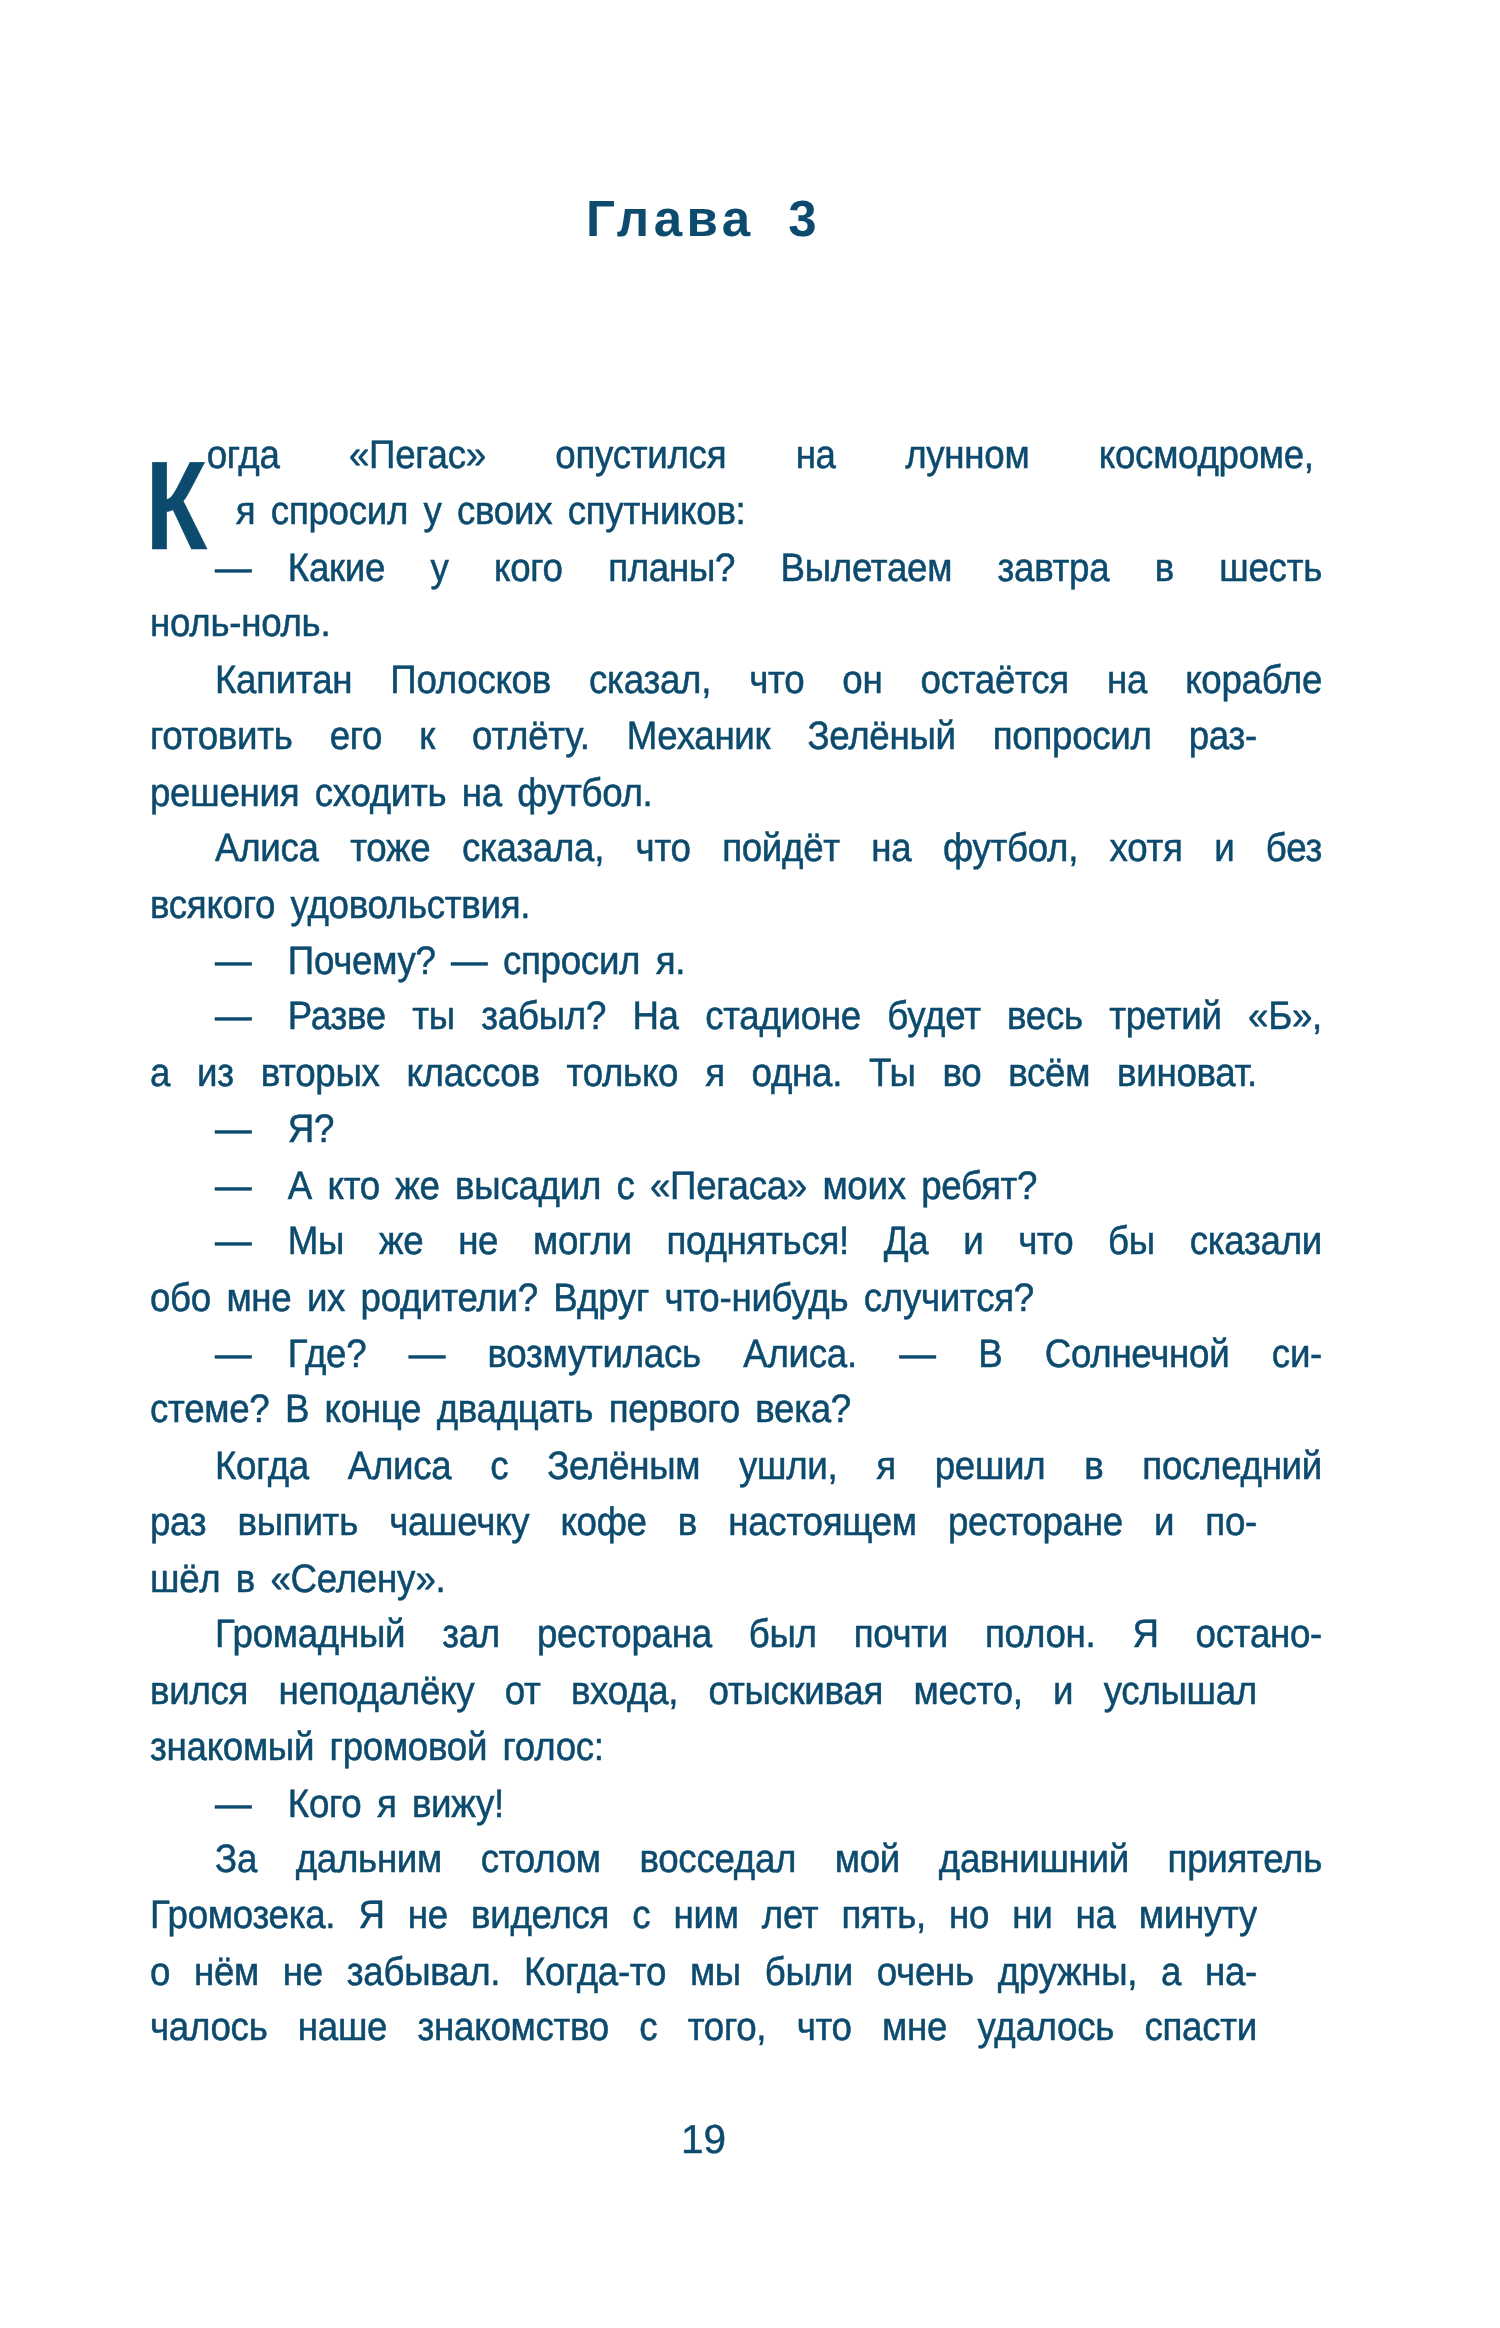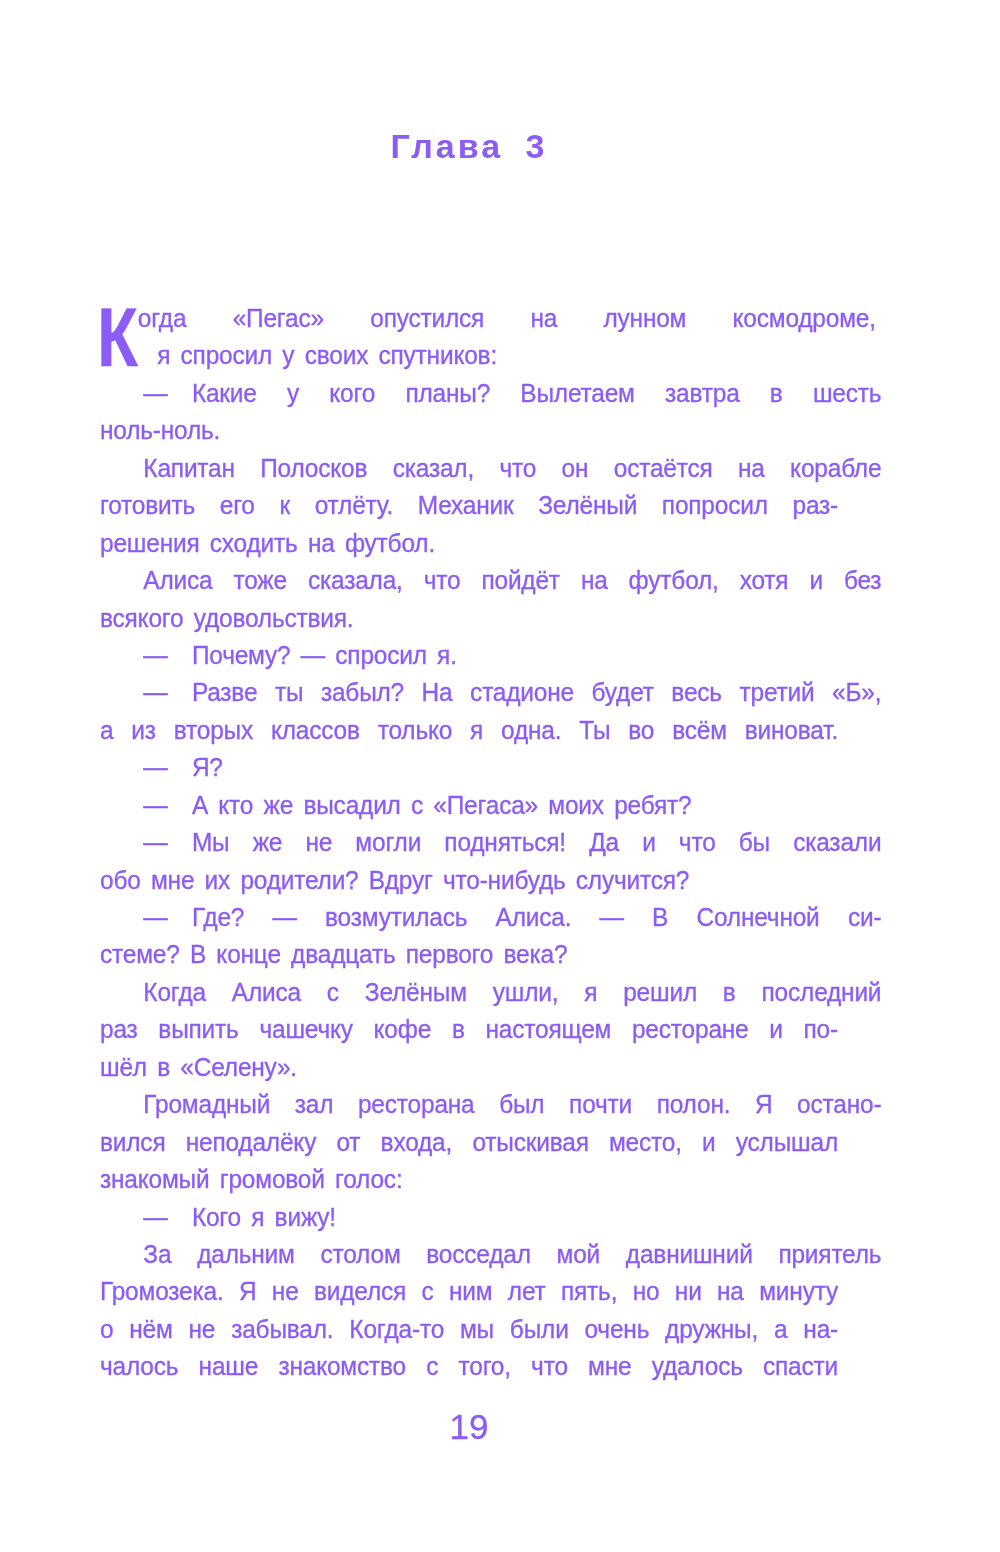--- a/index.html
+++ b/index.html
@@ -1,21 +1,21 @@
 <!DOCTYPE html>
 <html><head>
 <meta charset="utf-8">
 <style>
   html, body { margin: 0; padding: 0; background: #ffffff; }
   .page {
     position: relative;
     width: 920px;
     height: 1552px;
     background: #ffffff;
-    color: #8b5cf6;
+    color: #0c4a6e;
     font-family: "Liberation Sans", "DejaVu Sans", sans-serif;
     overflow: hidden;
   }
   
   .chapter {
     position: absolute;
     left: 100px;
     top: 122px;
     width: 738px;
     text-align: center;
@@ -38,21 +38,21 @@
     line-height: 84px;
     font-weight: bold;
     transform: scaleX(0.80);
     transform-origin: 0 0;
     -webkit-text-stroke: 0.3px currentColor;
   }
   
   .body-lines {
     position: absolute;
     left: 100px;
-    top: 300px;
+    top: 285px;
     width: 738px;
   }
   .line {
     width: 800px;
     height: 37.45px;
     transform: scaleX(0.9225);     
     transform-origin: 0 0;
     font-size: 26.5px;
     line-height: 37.45px;
     letter-spacing: -0.2px;
@@ -65,21 +65,21 @@
   .line.ind { padding-left: 47px; }  
   .line.dc1 { padding-left: 41px; }  
   .line.dc2 { padding-left: 62px; }  
   
   .folio {
     position: absolute;
     left: 100px;
     top: 1408px;
     width: 738px;
     text-align: center;
-    font-size: 35px;
+    font-size: 27px;
     line-height: 37.45px;
     -webkit-text-stroke: 0.3px currentColor;
   }
 </style>
 </head>
 <body>
 
 <div class="page">
 
   <header class="chapter">

